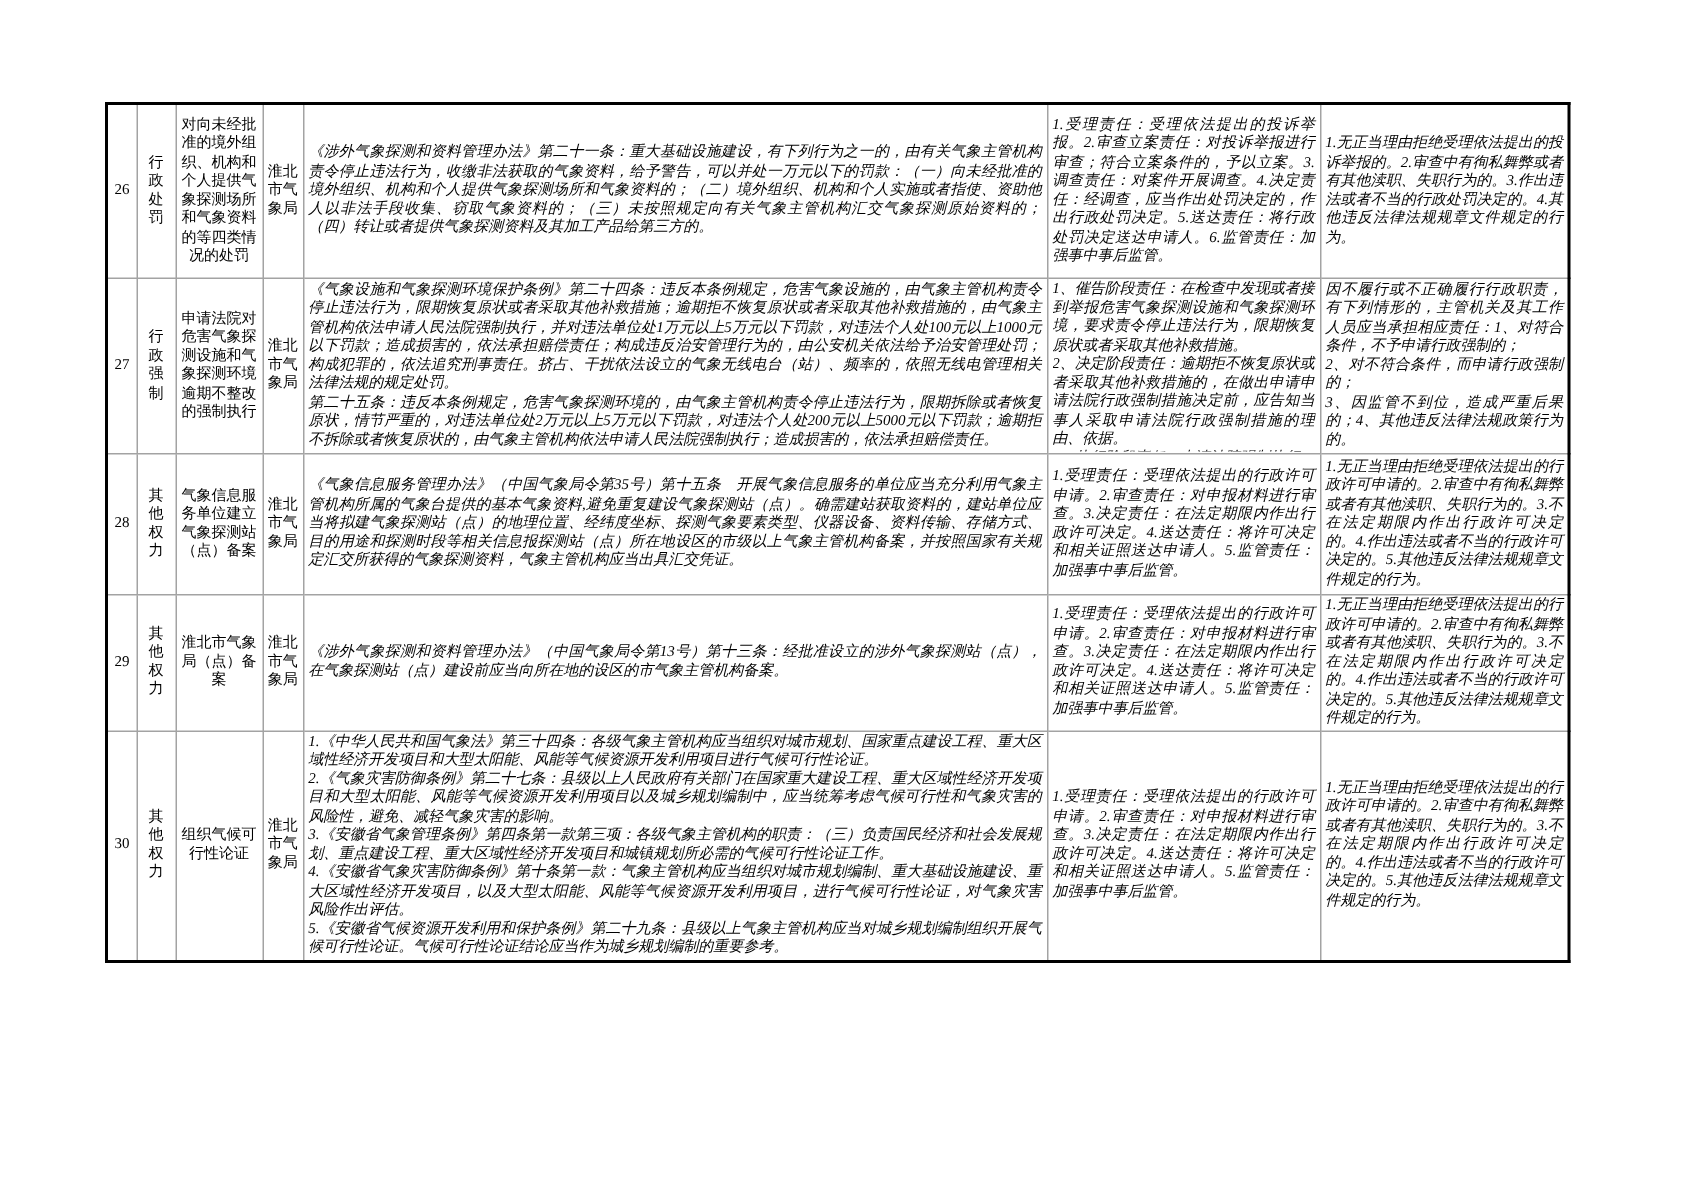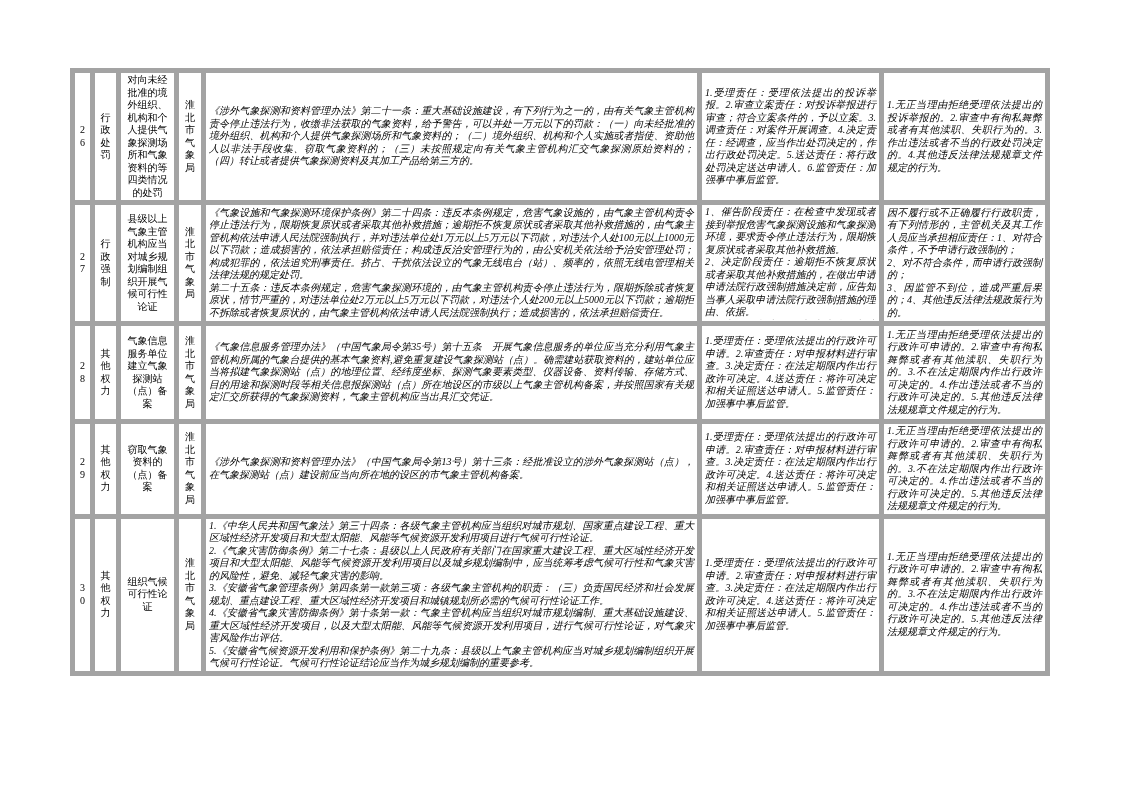--- a/index.html
+++ b/index.html
@@ -17,21 +17,21 @@
   table.power-table {
     position: absolute;
     left: 70px;
     top: 68px;
     width: 975px;
     border-collapse: collapse;
     table-layout: fixed;
     border: 2px solid #000;
   }
   table.power-table td {
-    border: 5px solid #a3a3a3;
+    border: 1px solid #a3a3a3;
     font-size: 10px;
     line-height: 12.5px;
     vertical-align: middle;
     padding: 1px 3px;
     overflow: hidden;
     word-break: break-all;
   }
   td.c-no, td.c-type, td.c-name, td.c-agency {
     text-align: center;
     padding: 1px 1px;
@@ -72,21 +72,21 @@
       <td class="c-type">行政处罚</td>
       <td class="c-name">对向未经批准的境外组织、机构和个人提供气象探测场所和气象资料的等四类情况的处罚</td>
       <td class="c-agency">淮北市气象局</td>
       <td class="c-basis">《涉外气象探测和资料管理办法》第二十一条：重大基础设施建设，有下列行为之一的，由有关气象主管机构责令停止违法行为，收缴非法获取的气象资料，给予警告，可以并处一万元以下的罚款：（一）向未经批准的境外组织、机构和个人提供气象探测场所和气象资料的；（二）境外组织、机构和个人实施或者指使、资助他人以非法手段收集、窃取气象资料的；（三）未按照规定向有关气象主管机构汇交气象探测原始资料的；（四）转让或者提供气象探测资料及其加工产品给第三方的。</td>
       <td class="c-duty">1.受理责任：受理依法提出的投诉举报。2.审查立案责任：对投诉举报进行审查；符合立案条件的，予以立案。3.调查责任：对案件开展调查。4.决定责任：经调查，应当作出处罚决定的，作出行政处罚决定。5.送达责任：将行政处罚决定送达申请人。6.监管责任：加强事中事后监管。</td>
       <td class="c-liab">1.无正当理由拒绝受理依法提出的投诉举报的。2.审查中有徇私舞弊或者有其他渎职、失职行为的。3.作出违法或者不当的行政处罚决定的。4.其他违反法律法规规章文件规定的行为。</td>
     </tr>
     <tr class="r27">
       <td class="c-no">27</td>
       <td class="c-type">行政强制</td>
-      <td class="c-name">县级以上气象主管机构应当对城乡规划编制组织开展气候可行性论证</td>
+      <td class="c-name">申请法院对危害气象探测设施和气象探测环境逾期不整改的强制执行</td>
       <td class="c-agency">淮北市气象局</td>
       <td class="c-basis ml">《气象设施和气象探测环境保护条例》第二十四条：违反本条例规定，危害气象设施的，由气象主管机构责令停止违法行为，限期恢复原状或者采取其他补救措施；逾期拒不恢复原状或者采取其他补救措施的，由气象主管机构依法申请人民法院强制执行，并对违法单位处1万元以上5万元以下罚款，对违法个人处100元以上1000元以下罚款；造成损害的，依法承担赔偿责任；构成违反治安管理行为的，由公安机关依法给予治安管理处罚；构成犯罪的，依法追究刑事责任。挤占、干扰依法设立的气象无线电台（站）、频率的，依照无线电管理相关法律法规的规定处罚。
 第二十五条：违反本条例规定，危害气象探测环境的，由气象主管机构责令停止违法行为，限期拆除或者恢复原状，情节严重的，对违法单位处2万元以上5万元以下罚款，对违法个人处200元以上5000元以下罚款；逾期拒不拆除或者恢复原状的，由气象主管机构依法申请人民法院强制执行；造成损害的，依法承担赔偿责任。</td>
       <td class="c-duty">
         <div class="clip">1、催告阶段责任：在检查中发现或者接到举报危害气象探测设施和气象探测环境，要求责令停止违法行为，限期恢复原状或者采取其他补救措施。
 2、决定阶段责任：逾期拒不恢复原状或者采取其他补救措施的，在做出申请申请法院行政强制措施决定前，应告知当事人采取申请法院行政强制措施的理由、依据。
 3、执行阶段责任：申请法院强制执行。</div>
       </td>
       <td class="c-liab ml">因不履行或不正确履行行政职责，有下列情形的，主管机关及其工作人员应当承担相应责任：1、对符合条件，不予申请行政强制的；
 2、对不符合条件，而申请行政强制的；
@@ -97,21 +97,21 @@
       <td class="c-type">其他权力</td>
       <td class="c-name">气象信息服务单位建立气象探测站（点）备案</td>
       <td class="c-agency">淮北市气象局</td>
       <td class="c-basis">《气象信息服务管理办法》（中国气象局令第35号）第十五条　开展气象信息服务的单位应当充分利用气象主管机构所属的气象台提供的基本气象资料,避免重复建设气象探测站（点）。确需建站获取资料的，建站单位应当将拟建气象探测站（点）的地理位置、经纬度坐标、探测气象要素类型、仪器设备、资料传输、存储方式、目的用途和探测时段等相关信息报探测站（点）所在地设区的市级以上气象主管机构备案，并按照国家有关规定汇交所获得的气象探测资料，气象主管机构应当出具汇交凭证。</td>
       <td class="c-duty">1.受理责任：受理依法提出的行政许可申请。2.审查责任：对申报材料进行审查。3.决定责任：在法定期限内作出行政许可决定。4.送达责任：将许可决定和相关证照送达申请人。5.监管责任：加强事中事后监管。</td>
       <td class="c-liab">1.无正当理由拒绝受理依法提出的行政许可申请的。2.审查中有徇私舞弊或者有其他渎职、失职行为的。3.不在法定期限内作出行政许可决定的。4.作出违法或者不当的行政许可决定的。5.其他违反法律法规规章文件规定的行为。</td>
     </tr>
     <tr class="r29">
       <td class="c-no">29</td>
       <td class="c-type">其他权力</td>
-      <td class="c-name">窃取气象资料的（点）备案</td>
+      <td class="c-name">淮北市气象局（点）备案</td>
       <td class="c-agency">淮北市气象局</td>
       <td class="c-basis">《涉外气象探测和资料管理办法》（中国气象局令第13号）第十三条：经批准设立的涉外气象探测站（点），在气象探测站（点）建设前应当向所在地的设区的市气象主管机构备案。</td>
       <td class="c-duty">1.受理责任：受理依法提出的行政许可申请。2.审查责任：对申报材料进行审查。3.决定责任：在法定期限内作出行政许可决定。4.送达责任：将许可决定和相关证照送达申请人。5.监管责任：加强事中事后监管。</td>
       <td class="c-liab">1.无正当理由拒绝受理依法提出的行政许可申请的。2.审查中有徇私舞弊或者有其他渎职、失职行为的。3.不在法定期限内作出行政许可决定的。4.作出违法或者不当的行政许可决定的。5.其他违反法律法规规章文件规定的行为。</td>
     </tr>
     <tr class="r30">
       <td class="c-no">30</td>
       <td class="c-type">其他权力</td>
       <td class="c-name">组织气候可行性论证</td>
       <td class="c-agency">淮北市气象局</td>

